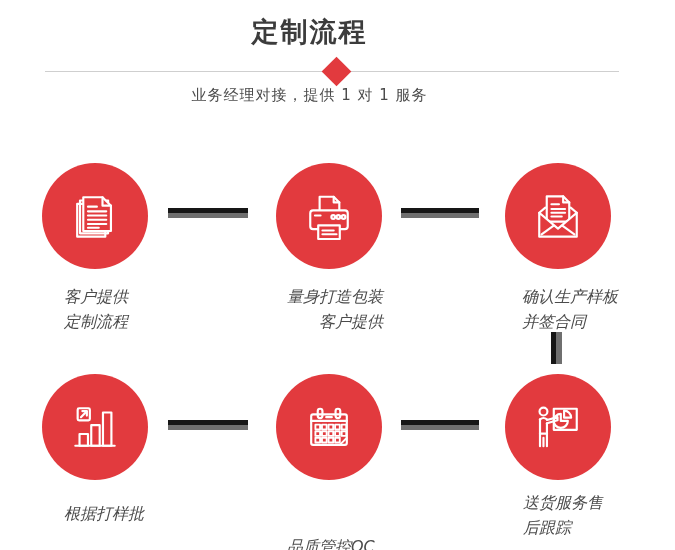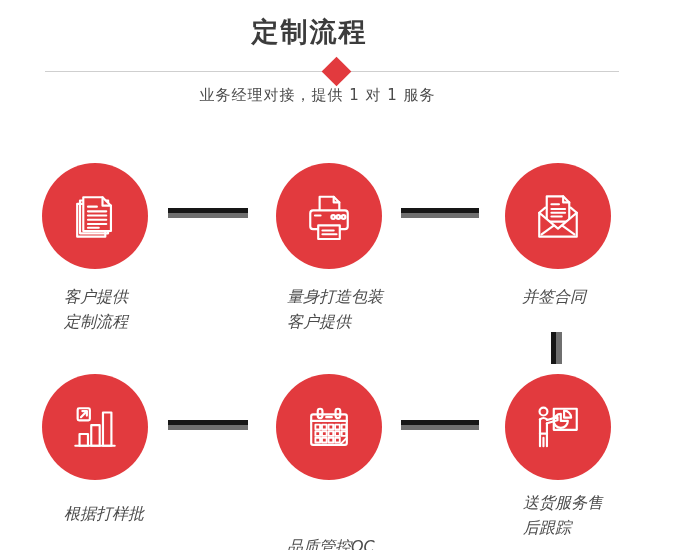--- a/index.html
+++ b/index.html
@@ -14,24 +14,24 @@
   html,body{background:#fff;}
   body{font-family:"DejaVu Sans","Liberation Sans",sans-serif;}
   .stage{position:relative;width:619px;height:550px;background:#fff;overflow:hidden;}
 
   .title{position:absolute;top:14px;left:0;width:100%;text-align:center;
          font-size:27px;font-weight:bold;color:var(--title-text);letter-spacing:2px;}
   .divider{position:absolute;top:71px;left:45px;width:585px;height:1px;background:var(--divider);}
   .diamond{position:absolute;top:61px;left:326px;width:21px;height:21px;
            background:var(--accent);transform:rotate(45deg);}
   .subtitle{position:absolute;top:86px;left:0;width:100%;text-align:center;
-            font-size:15px;color:var(--body-text);letter-spacing:1px;margin-left:8px;}
+            font-size:15px;color:var(--body-text);letter-spacing:1px;}
 
   .step{position:absolute;width:160px;height:190px;}
-  .s1{left:42px;top:163px;}  .s2{left:276px;top:163px;}  .s3{left:505px;top:163px;}
+  .s1{left:42px;top:163px;}  .s2{left:276px;top:163px;text-align:right;}  .s3{left:505px;top:163px;}
   .s4{left:42px;top:374px;}  .s5{left:276px;top:374px;}  .s6{left:505px;top:374px;}
 
   .circle{position:absolute;left:0;top:0;width:106px;height:106px;border-radius:50%;
           background:var(--accent);display:flex;align-items:center;justify-content:center;}
   .circle svg{width:60px;height:60px;display:block;}
 
   .label{position:absolute;font-size:16px;line-height:25px;color:var(--body-text);white-space:nowrap;font-style:italic;}
   .s1 .label{left:22px;top:121px;} .s2 .label{left:11px;top:121px;} .s3 .label{left:17px;top:121px;}
   .s4 .label{left:22px;top:127px;} .s5 .label{left:11px;top:116px;margin-top:44px;} .s6 .label{left:18px;top:116px;}
 
@@ -115,20 +115,21 @@
             <path d="M25 32.5 H36"></path>
           <path d="M12 28.5 L18.5 23"></path>
             <path d="M52 28.5 L45.5 23"></path>
           <path class="fillaccent" d="M12 28.5 L32 45.5 L52 28.5 V54 H12 Z"></path>
           <path d="M14.5 51.5 L27 42.5"></path>
             <path d="M49.5 51.5 L37 42.5"></path>
         </g>
       </svg>
     </div>
     <div class="label">
+      <div>确认生产样板</div>
       <div>并签合同</div>
     </div>
   </div>
 
   <div class="step s4">
     <div class="circle">
       <svg viewBox="0 0 64 64">
         <g class="ic">
           <rect x="13.5" y="12" width="13" height="13" rx="1.5"></rect>
           <path d="M17 21.5 L23 15.5"></path>

